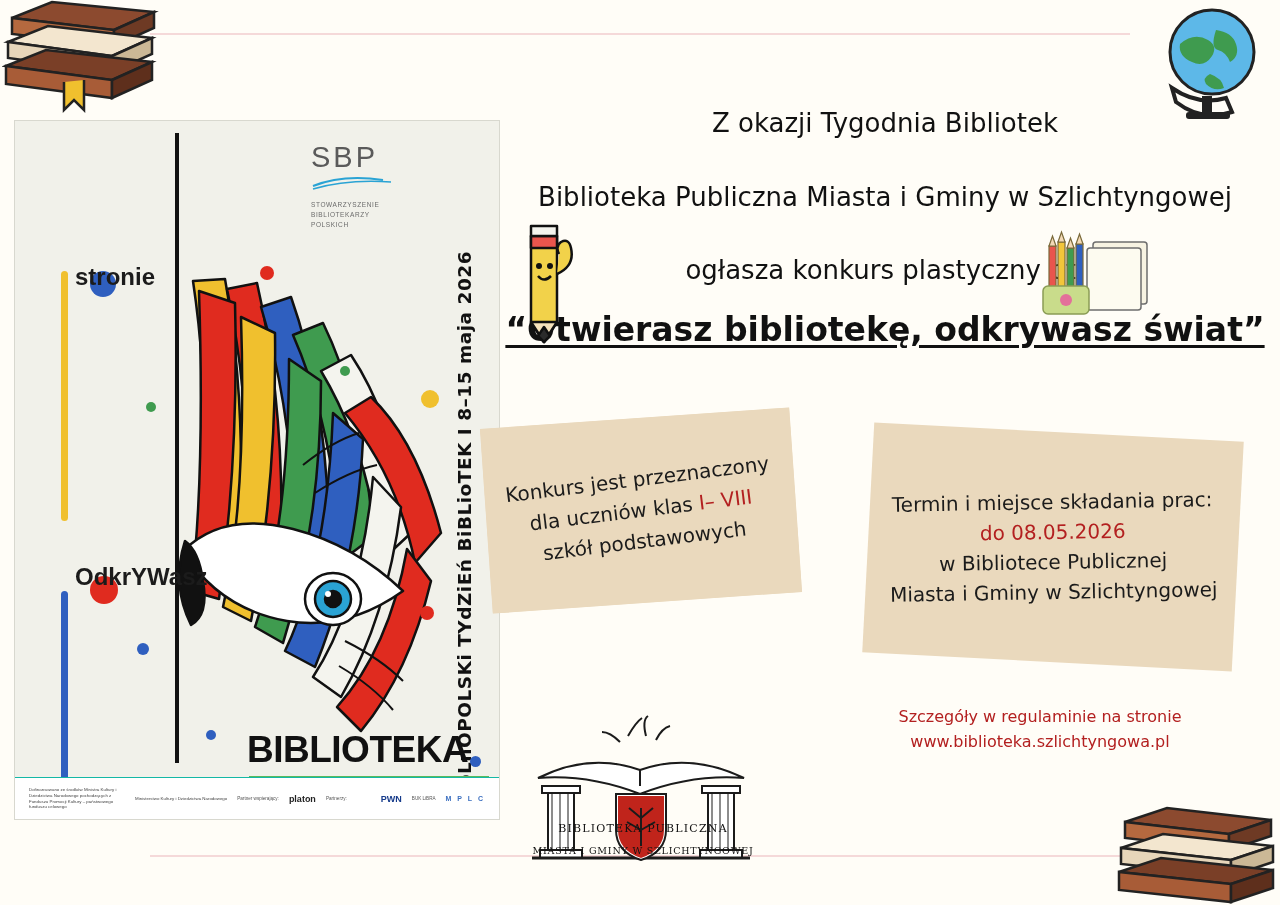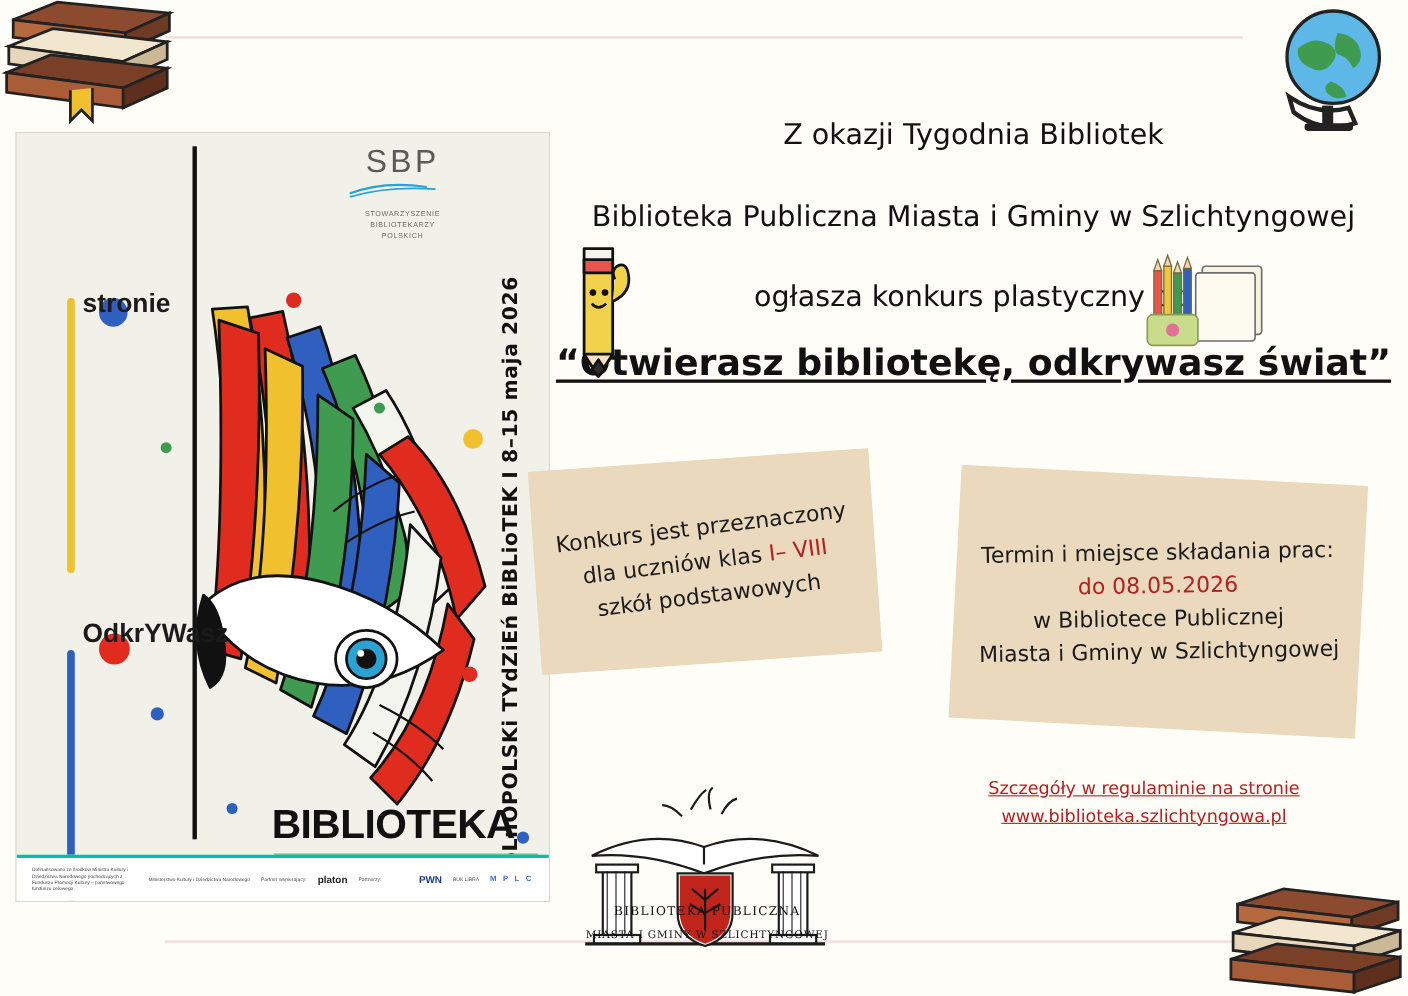--- a/index.html
+++ b/index.html
@@ -29,21 +29,21 @@
     position:absolute;left:14px;top:120px;width:486px;height:700px;
     background:#f1f1ea;border:1px solid #d8d8cf;box-sizing:border-box;
     overflow:hidden;
   }
   .poster-vert-text{
     position:absolute;right:24px;top:130px;
     writing-mode:vertical-rl;transform:rotate(180deg);
     font-family:"DejaVu Sans", sans-serif;font-weight:bold;font-size:18.5px;
     letter-spacing:.5px;color:#111;white-space:nowrap;
   }
-  .sbp-logo{position:absolute;right:78px;top:10px;width:110px;text-align:center;}
+  .sbp-logo{position:absolute;right:78px;top:20px;width:110px;text-align:left;}
   .sbp-big{font-family:"Liberation Sans",sans-serif;font-size:29px;letter-spacing:3px;color:#5a5a5a;}
   .sbp-sub{font-family:"Liberation Sans",sans-serif;font-size:6.5px;line-height:1.55;color:#6b6b6b;letter-spacing:.6px;margin-top:6px;}
   .otwierasz-col{
     position:absolute;left:60px;top:140px;width:50px;
     font-family:"Liberation Sans",sans-serif;font-weight:bold;font-size:24px;
     color:#1b1b1b;line-height:1.32;text-align:center;
   }
   .odkrywasz-col{
     position:absolute;left:60px;top:440px;width:50px;
     font-family:Liberation Sans, sans-serif;font-weight:bold;font-size:24px;
@@ -55,21 +55,21 @@
   .dot-red-big{position:absolute;left:75px;top:455px;width:28px;height:28px;border-radius:50%;background:#e02b1f;}
   .biblioteka-word{
     position:absolute;left:232px;bottom:48px;
     font-family:"Liberation Sans",sans-serif;font-weight:bold;font-size:37px;
     letter-spacing:-0.5px;color:#111;
   }
   .biblioteka-underline{position:absolute;left:234px;bottom:38px;width:240px;height:5px;background:#5bb85b;}
   .biblioteka-dot{position:absolute;left:455px;bottom:52px;width:11px;height:11px;border-radius:50%;background:#2f5fbf;}
   .poster-footer{
     position:absolute;left:0;right:0;bottom:0;height:42px;background:#ffffff;
-    border-top:3px solid #14b8a6;
+    border-top:1px solid #14b8a6;
     font-family:"Liberation Sans",sans-serif;font-size:4.4px;color:#444;
     display:flex;align-items:center;gap:10px;padding:0 14px;box-sizing:border-box;
   }
   .pf-txt{line-height:1.35;max-width:96px;}
   .pf-label{font-size:4.6px;color:#555;}
   .pf-logo{font-weight:bold;font-size:9px;color:#222;}
   .pf-logo.pwn{color:#153a8a;padding-left:24px;}
   .pf-logo.mplc{color:#3b6fc0;letter-spacing:2px;font-size:7px;}
   .spine{position:absolute;left:160px;top:12px;bottom:56px;width:4px;background:#111;}
 
@@ -110,21 +110,21 @@
     font-family:"DejaVu Serif", serif;font-size:11px;letter-spacing:1.2px;color:#111;
   }
   .lib-sub{
     position:absolute;left:498px;top:845px;width:290px;text-align:center;
     font-family:"DejaVu Serif", serif;font-size:9.5px;letter-spacing:.8px;color:#111;
   }
 
   
   .details{
     position:absolute;left:830px;top:705px;width:420px;text-align:center;
-    font-family:"DejaVu Sans", sans-serif;font-size:16px;line-height:1.55;color:#b32020;text-decoration:underline;
+    font-family:"DejaVu Sans", sans-serif;font-size:16px;line-height:1.55;color:#b32020;
   }
   .zapraszamy{
     position:absolute;left:830px;top:778px;width:420px;text-align:center;
     font-family:"DejaVu Serif", serif;font-size:34px;color:#c0241b;
   }
 </style>
 </head>
 <body>
 
 <div class="poster-root">

